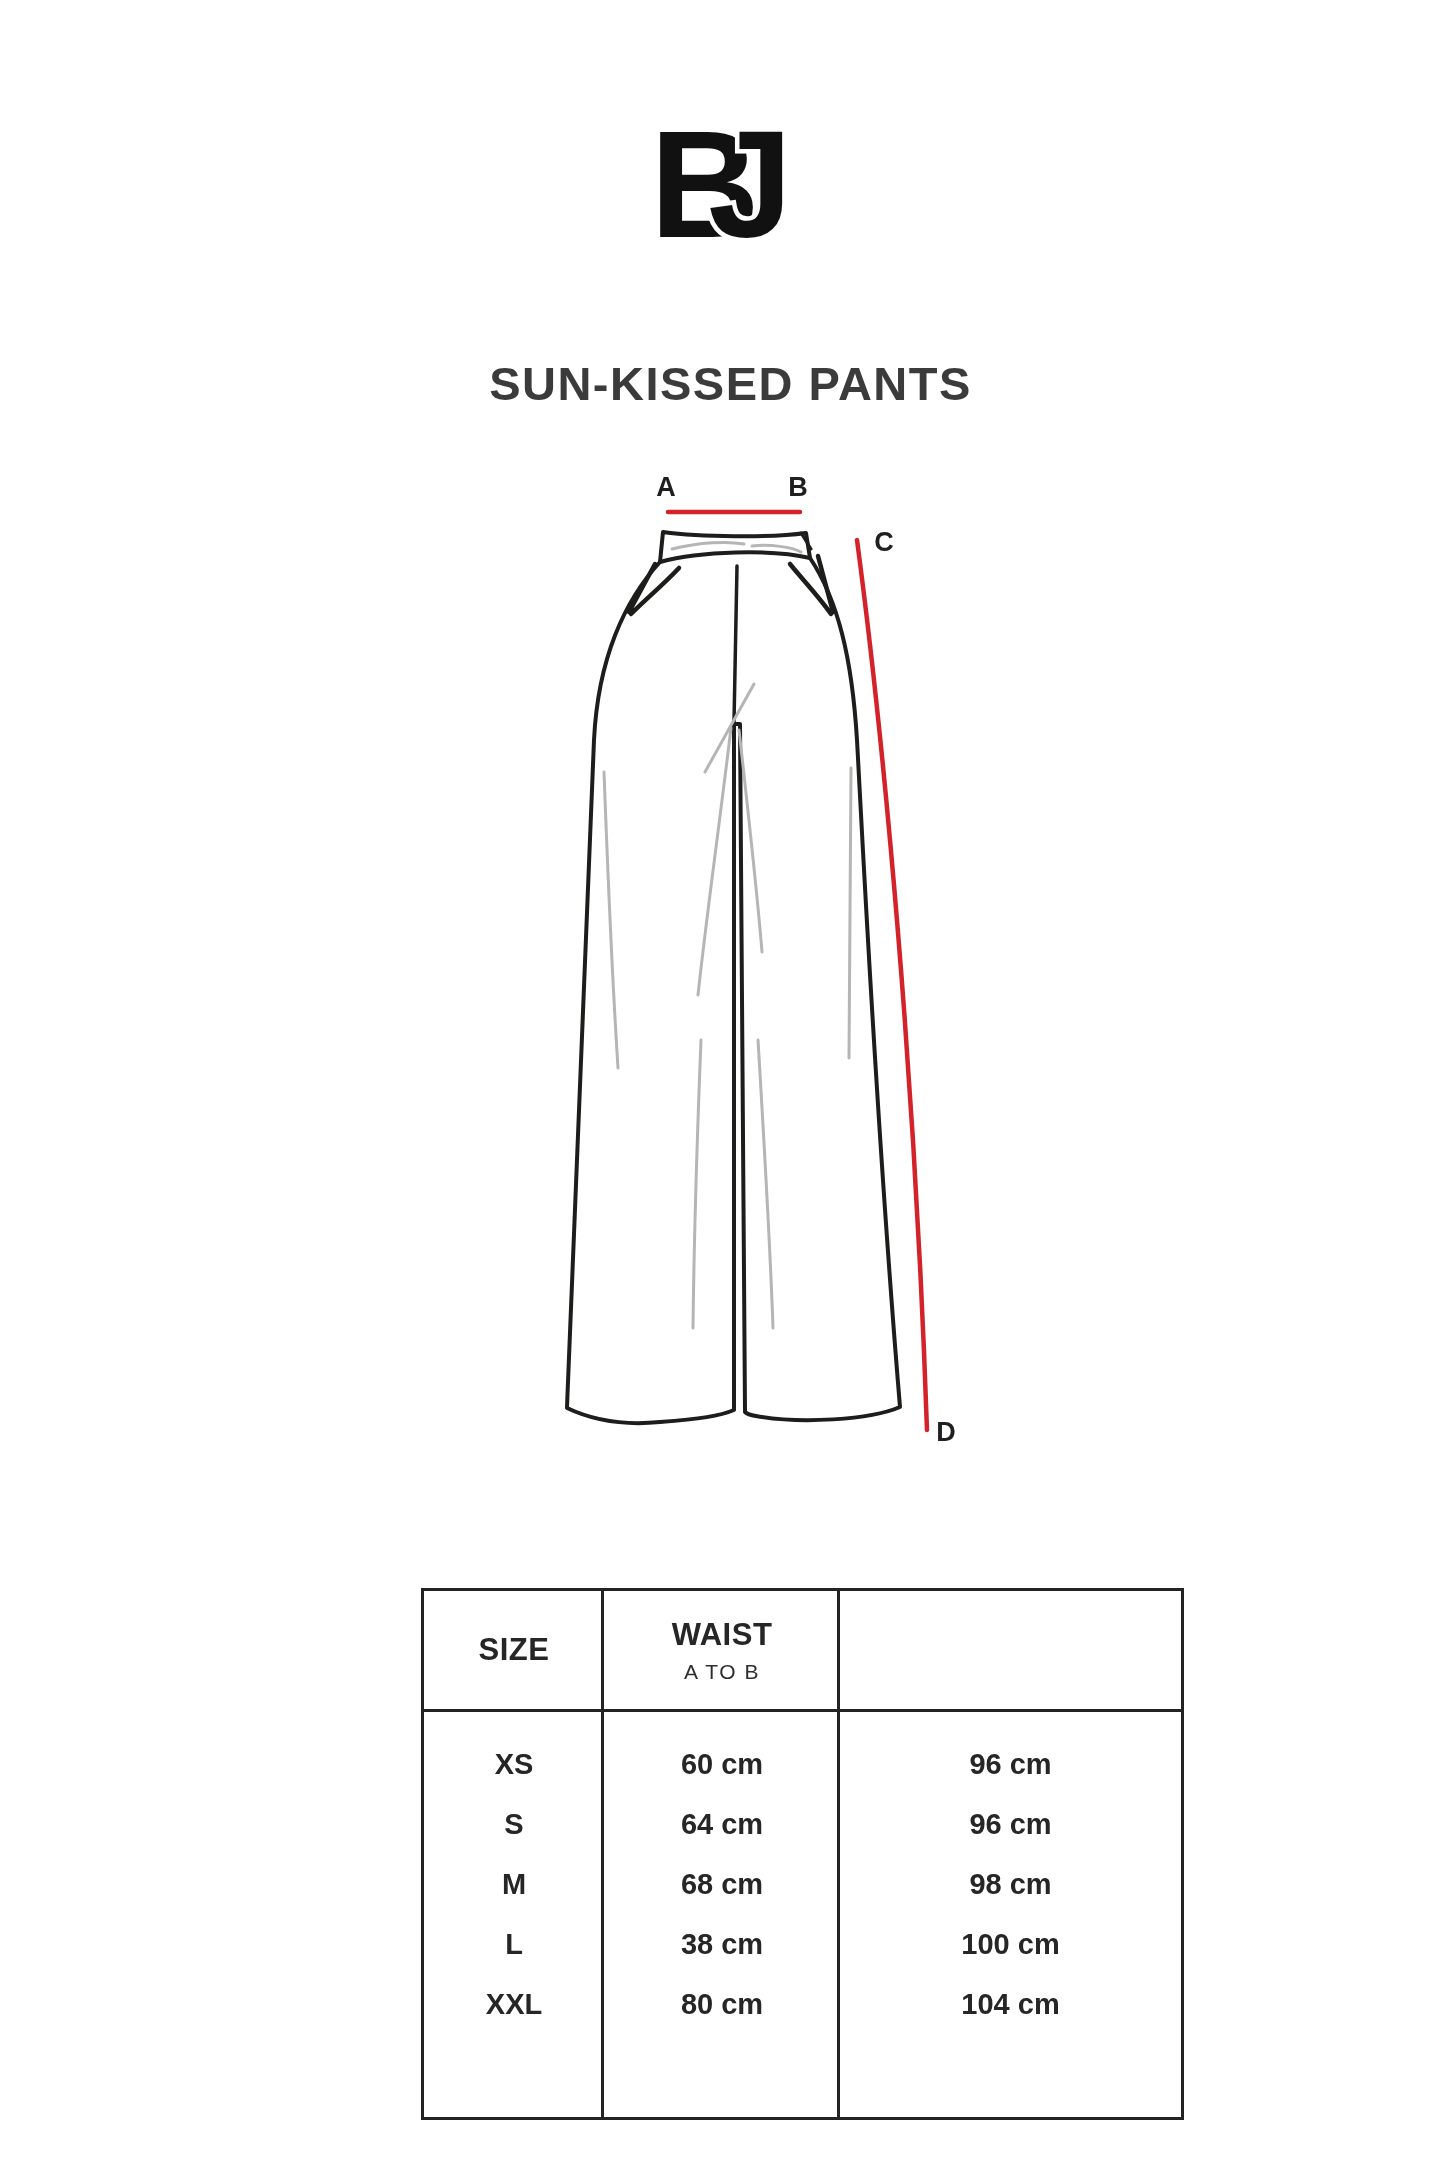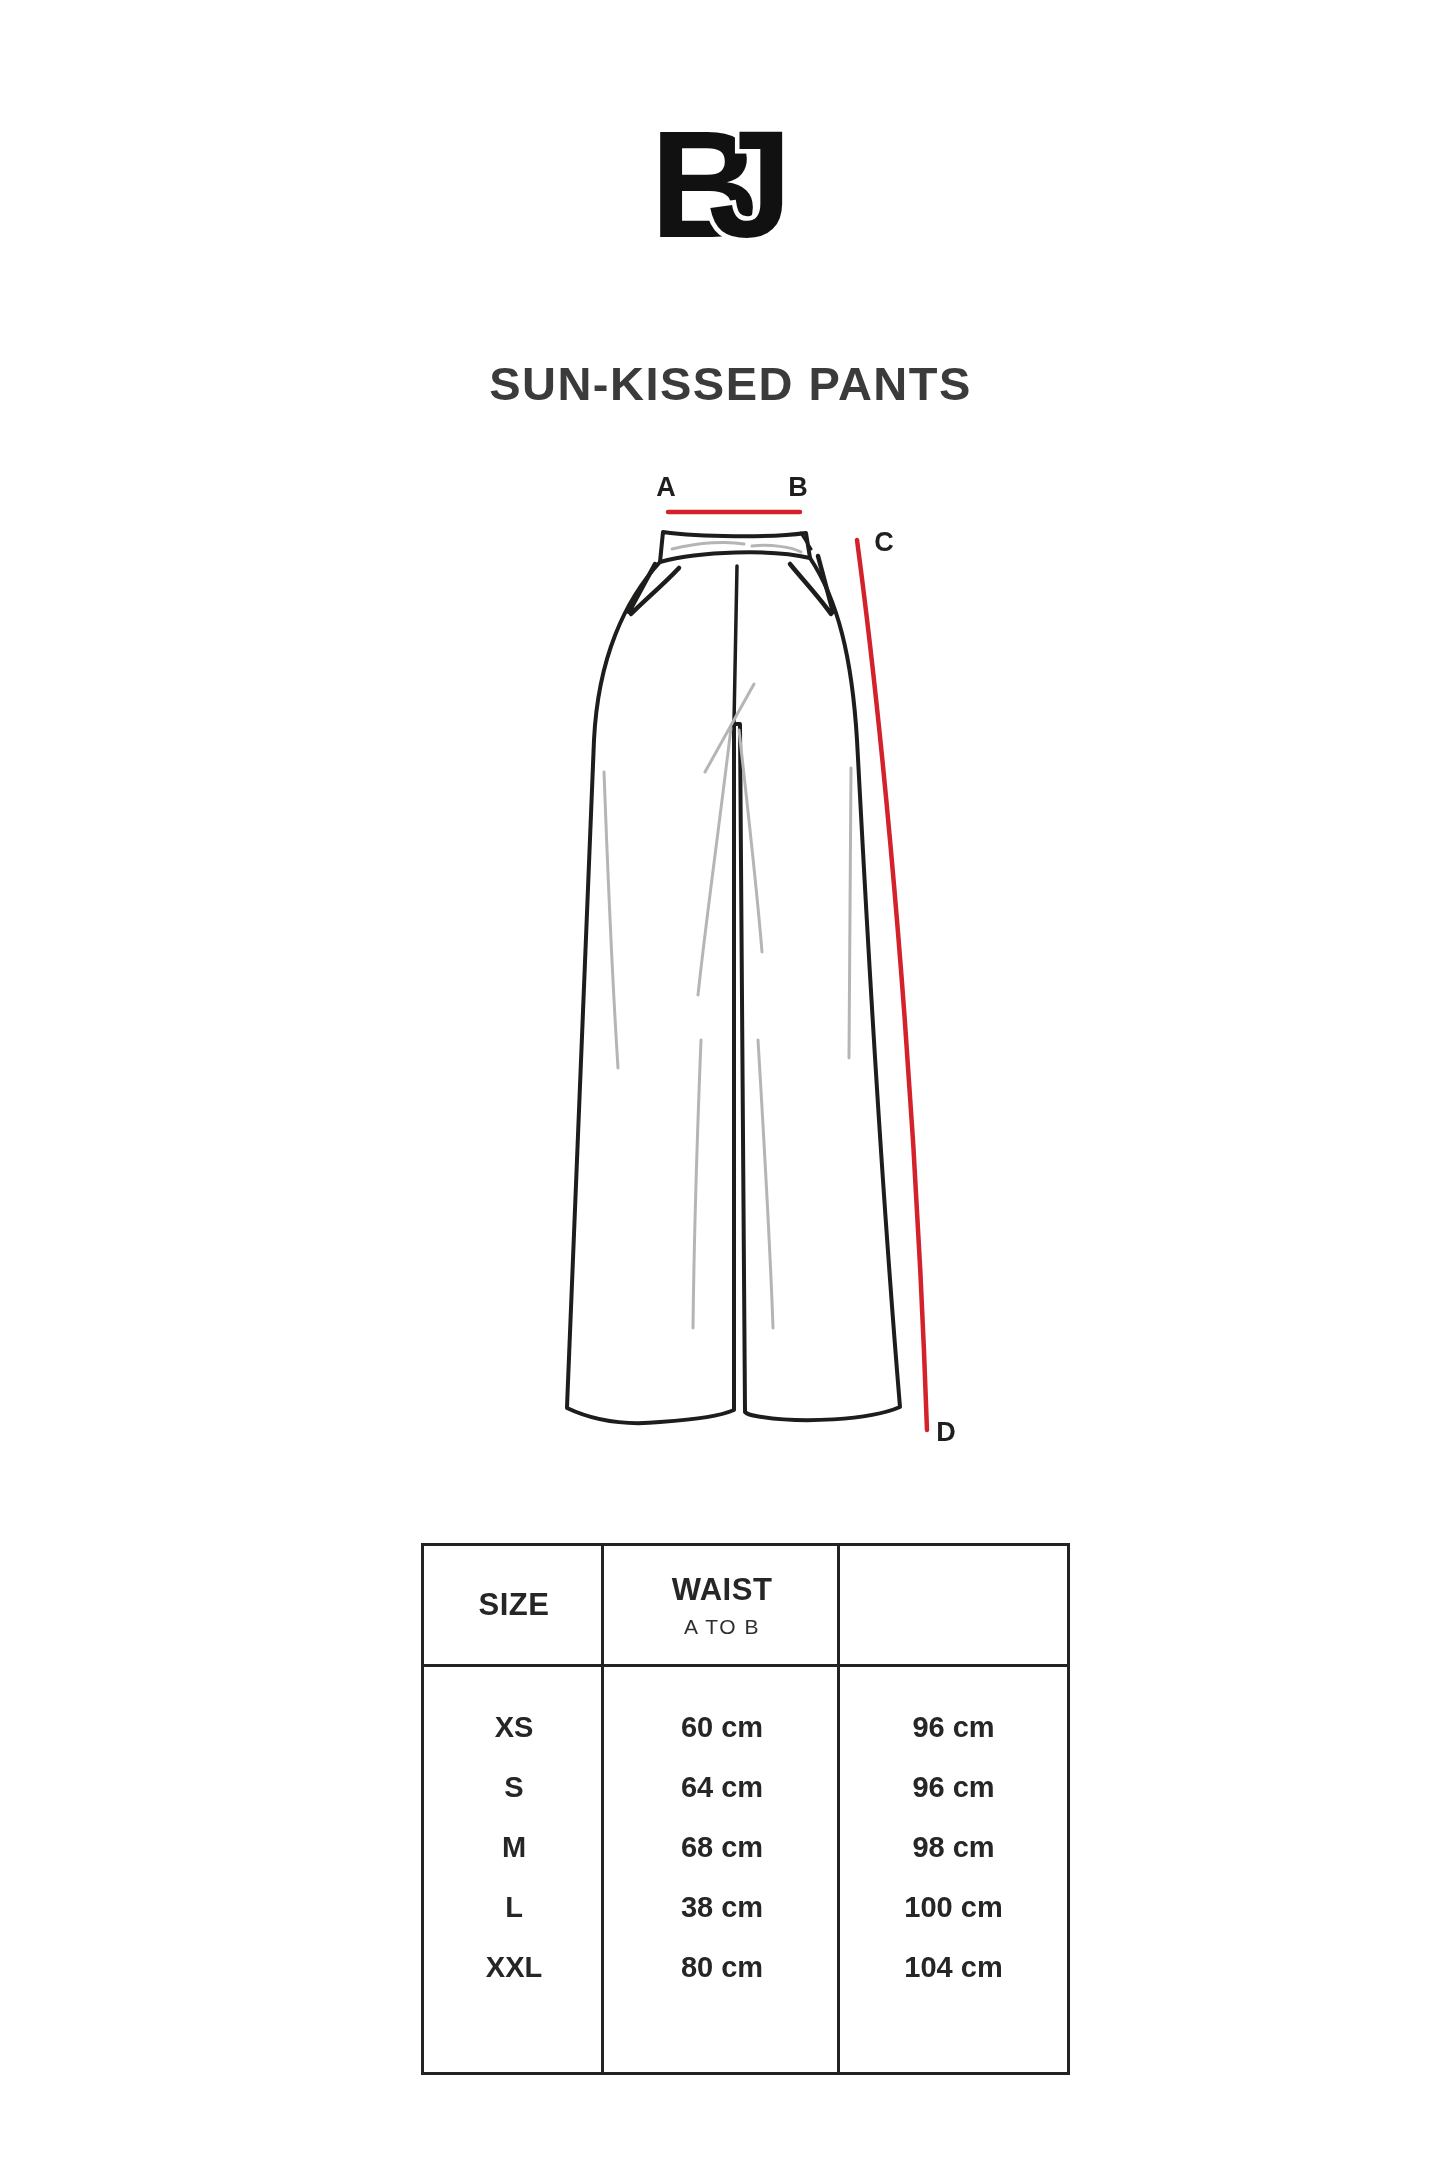--- a/index.html
+++ b/index.html
@@ -16,36 +16,36 @@
   .page-title{
     position:absolute;top:356px;left:8px;width:100%;
     text-align:center;
     font-size:47px;font-weight:bold;letter-spacing:1.5px;
     color:#3b3b3b;
   }
   
   .diagram{position:absolute;left:440px;top:450px;width:560px;height:1020px;}
   
   .size-table{
-    position:absolute;left:421px;top:1543px;width:649px;height:532px;
+    position:absolute;left:421px;top:1588px;width:763px;height:532px;
     border:3px solid #232323;box-sizing:border-box;background:#fff;
   }
   .vline{position:absolute;top:0;bottom:0;width:3px;background:#232323;}
   .vline-1{left:177px;}
   .vline-2{left:413px;}
   .hline{position:absolute;left:0;right:0;top:118px;height:3px;background:#232323;}
   .thead{position:absolute;top:0;left:0;right:0;height:118px;display:flex;}
   .th{display:flex;flex-direction:column;justify-content:center;align-items:center;}
   .th-size{width:180px;}
   .th-waist{width:236px;}
   .th-length{flex:1;}
   .th-main{font-size:31px;font-weight:bold;color:#262626;letter-spacing:0.5px;}
   .th-sub{font-size:21px;font-weight:normal;color:#2e2e2e;letter-spacing:1.5px;margin-top:7px;}
   .th-sub:empty{display:none;}
-  .tbody{position:absolute;top:121px;left:0;right:0;bottom:0;padding-top:30px;
+  .tbody{position:absolute;top:121px;left:0;right:0;bottom:0;padding-top:22px;
          display:flex;flex-direction:column;}
   .tr{height:60px;display:flex;align-items:center;}
   .td{text-align:center;font-weight:bold;font-size:29px;color:#262626;}
   .td-size{width:180px;}
   .td-waist{width:236px;}
   .td-length{flex:1;}
 </style>
 </head>
 <body>
 

